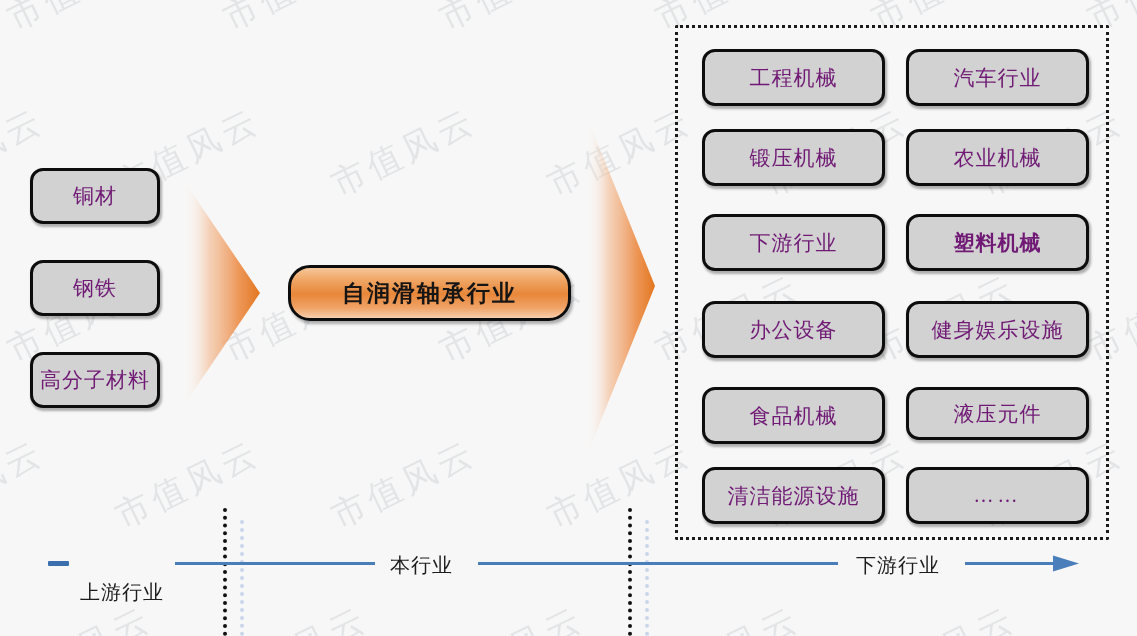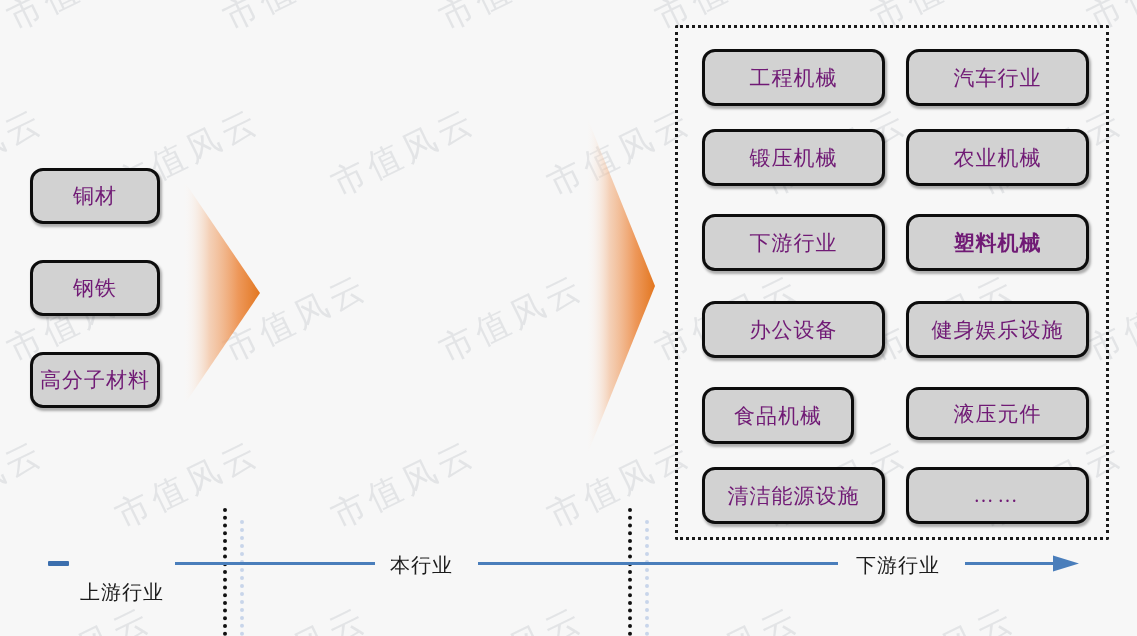--- a/index.html
+++ b/index.html
@@ -195,36 +195,39 @@
   <div class="node" style="left:30px; top:168px; width:130px; height:56px;">
     <span>铜材</span>
   </div>
   <div class="node" style="left:30px; top:260px; width:130px; height:56px;">
     <span>钢铁</span>
   </div>
   <div class="node" style="left:30px; top:352px; width:130px; height:56px;">
     <span>高分子材料</span>
   </div>
 
+  <div class="node-center" style="left:288px; top:265px; width:283px; height:56px;">
+    <span>自润滑轴承行业</span>
+  </div>
 
   <div class="dotted-box" style="left:675px; top:25px; width:434px; height:515px;"></div>
 
   <div class="node" style="left:702px; top:49px; width:183px; height:57px;">
     <span>工程机械</span>
   </div>
   <div class="node" style="left:702px; top:129px; width:183px; height:57px;">
     <span>锻压机械</span>
   </div>
   <div class="node" style="left:702px; top:214px; width:183px; height:57px;">
     <span>下游行业</span>
   </div>
   <div class="node" style="left:702px; top:301px; width:183px; height:57px;">
     <span>办公设备</span>
   </div>
-  <div class="node" style="left:702px; top:387px; width:152px; height:57px;">
+  <div class="node" style="left:702px; top:387px; width:183px; height:57px;">
     <span>食品机械</span>
   </div>
   <div class="node" style="left:702px; top:467px; width:183px; height:57px;">
     <span>清洁能源设施</span>
   </div>
 
   <div class="node" style="left:906px; top:49px; width:183px; height:57px;">
     <span>汽车行业</span>
   </div>
   <div class="node" style="left:906px; top:129px; width:183px; height:57px;">

